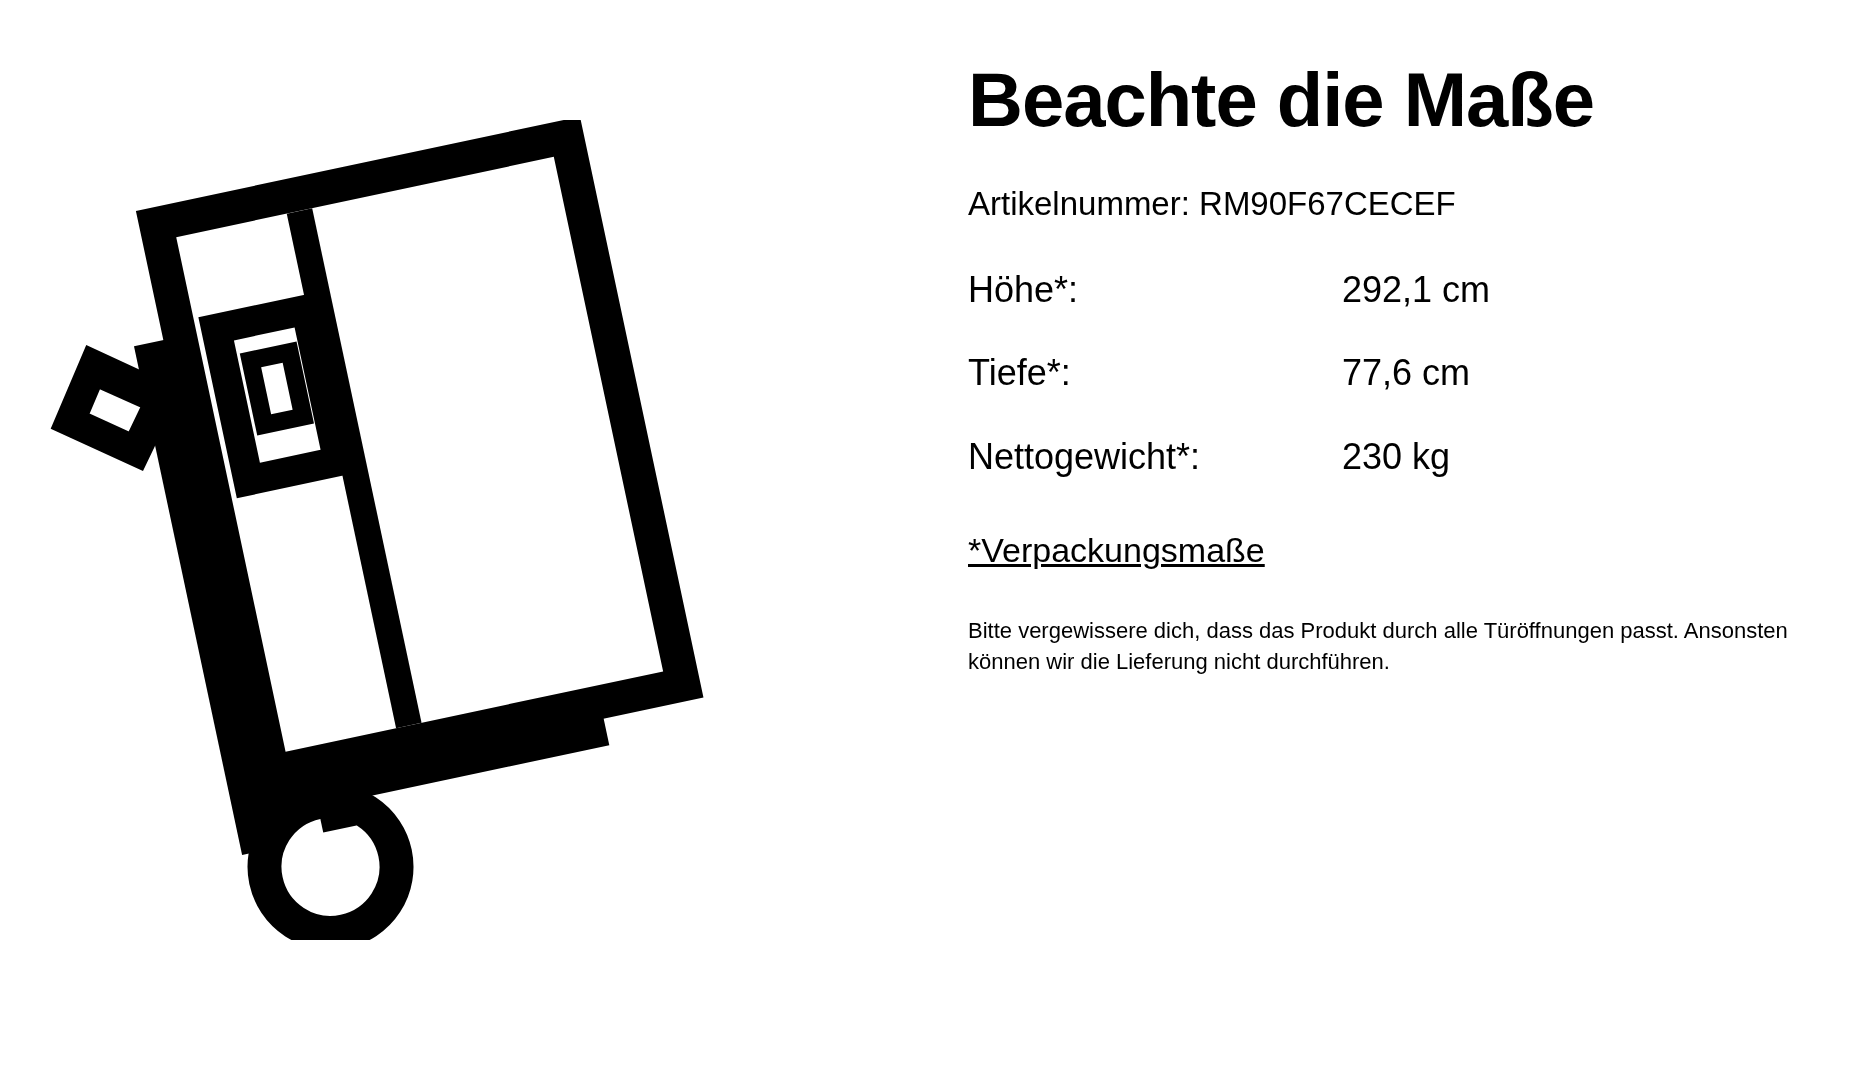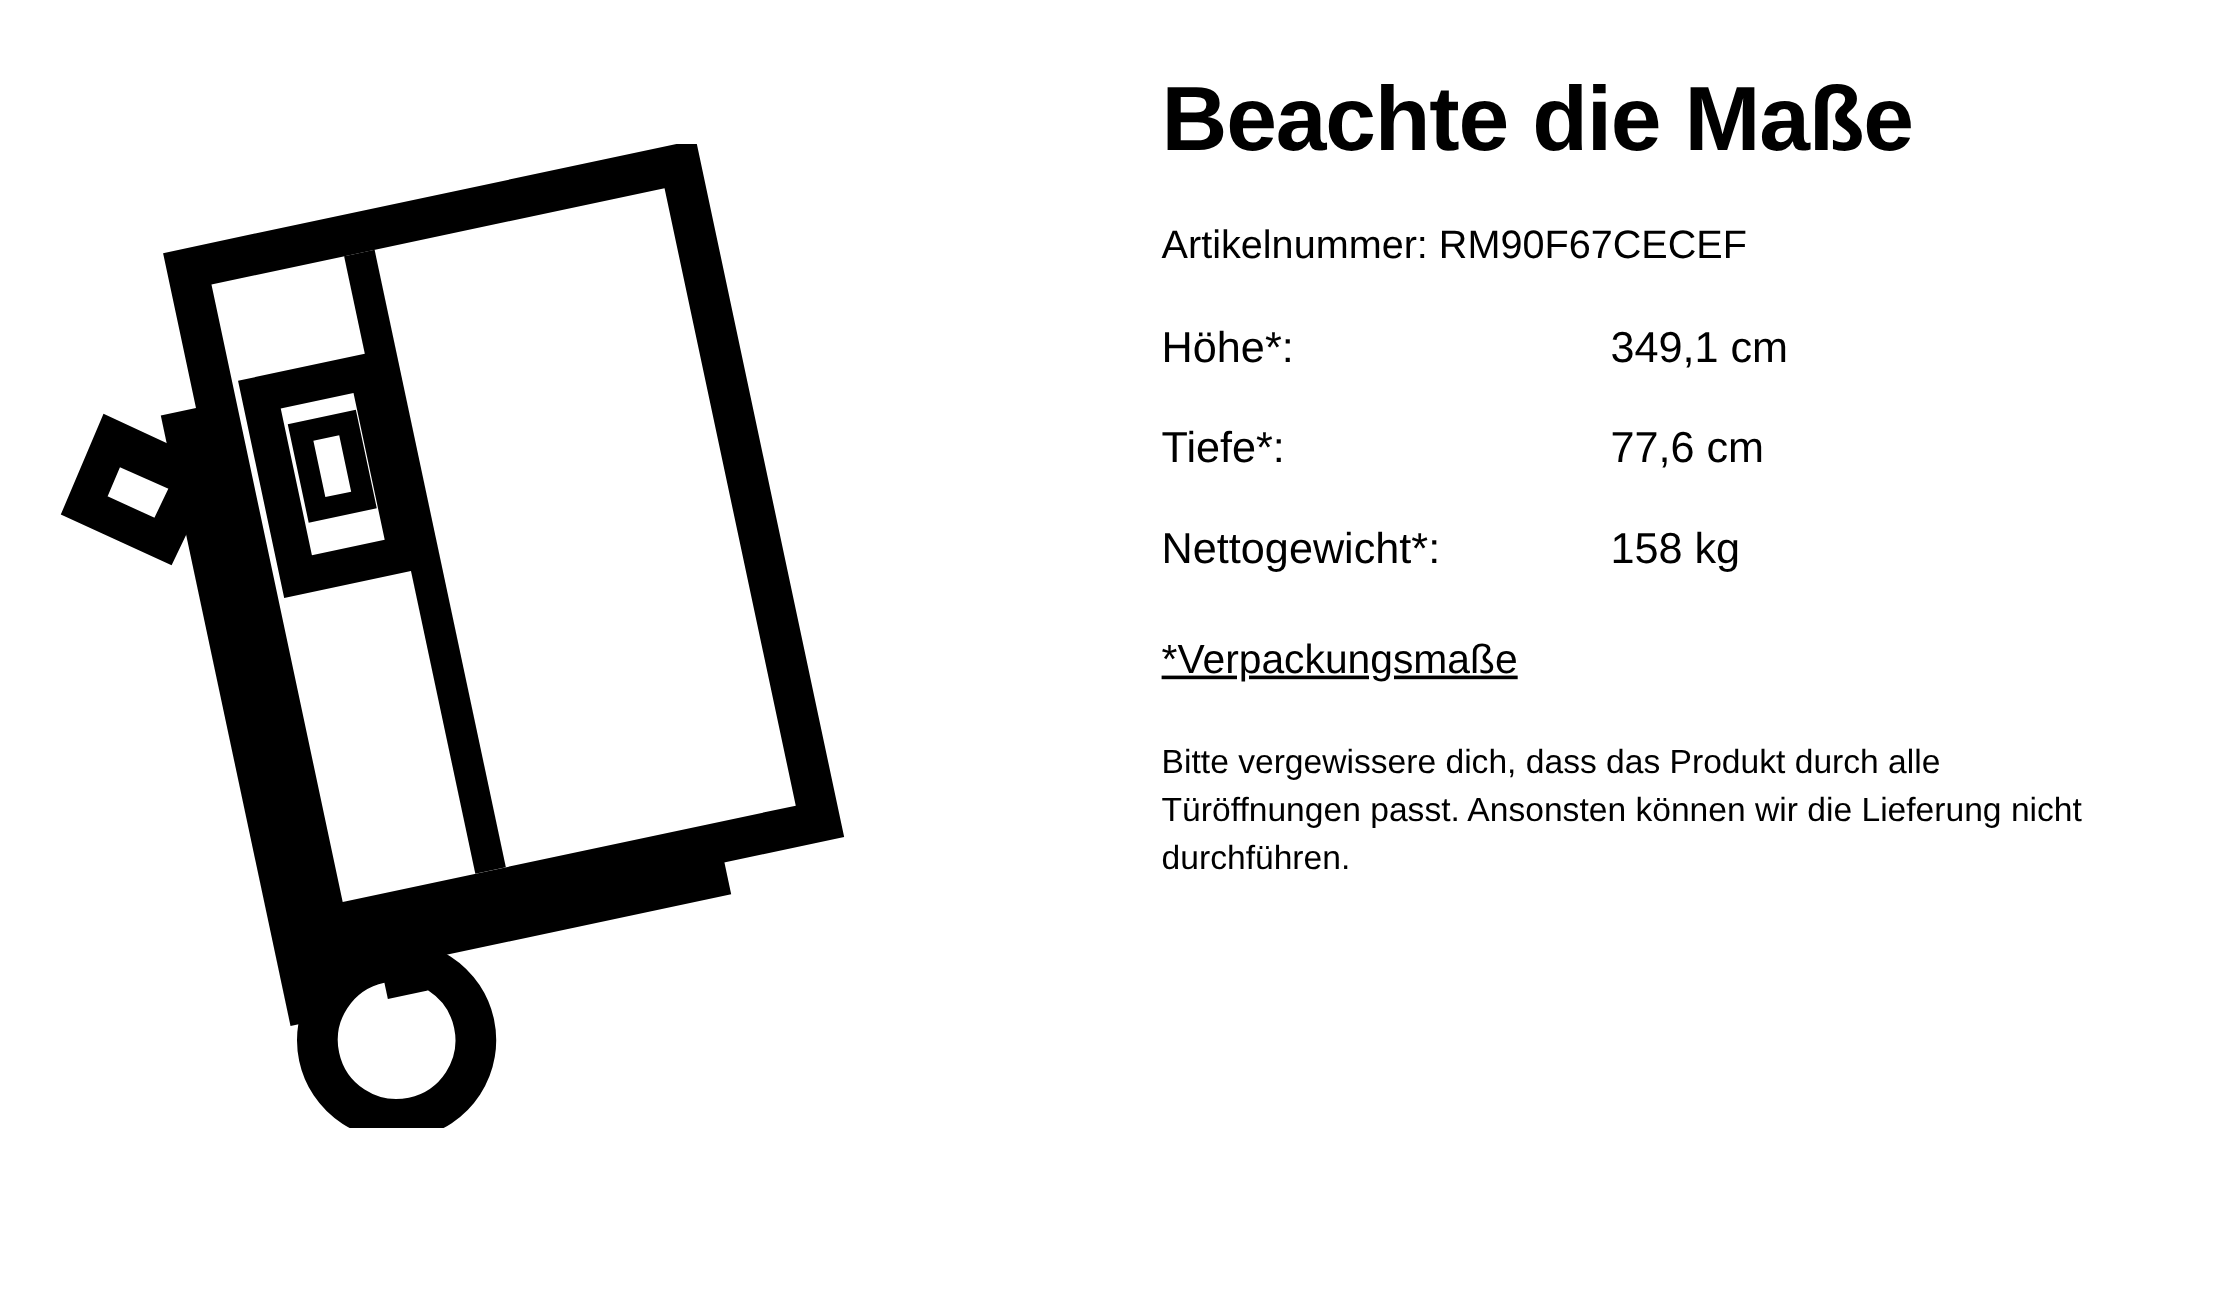--- a/index.html
+++ b/index.html
@@ -73,21 +73,21 @@
     min-width: 330px;
   }
   .footnote {
     font-size: 34px;
     line-height: 1.2;
     margin: 8px 0 44px 0;
     white-space: nowrap;
     text-decoration: underline;
   }
   .note {
-    font-size: 28px;
+    font-size: 22px;
     line-height: 1.42;
     margin: 0;
     max-width: 820px;
   }
 </style>
 </head>
 <body>
 
 <div class="page">
 
@@ -120,29 +120,29 @@
   <div class="content">
 
     <h1 class="headline">Beachte die Maße</h1>
 
     <p class="article-number">Artikelnummer: RM90F67CECEF</p>
 
     <table class="spec-table">
       <tbody>
         <tr>
           <td class="label">Höhe*:</td>
-          <td class="value">349,1 cm</td>
+          <td class="value">292,1 cm</td>
         </tr>
         <tr>
           <td class="label">Tiefe*:</td>
           <td class="value">77,6 cm</td>
         </tr>
         <tr>
           <td class="label">Nettogewicht*:</td>
-          <td class="value">158 kg</td>
+          <td class="value">230 kg</td>
         </tr>
       </tbody>
     </table>
 
     <p class="footnote">*Verpackungsmaße</p>
 
     <p class="note">Bitte vergewissere dich, dass das Produkt durch alle Türöffnungen passt. Ansonsten können wir die Lieferung nicht durchführen.</p>
 
   </div>
 </div>

